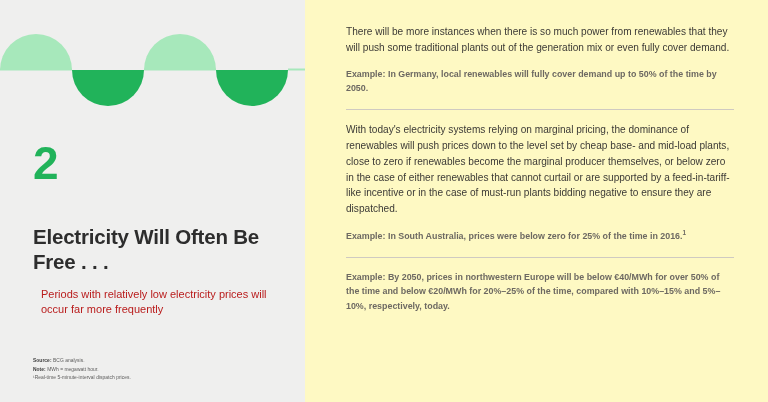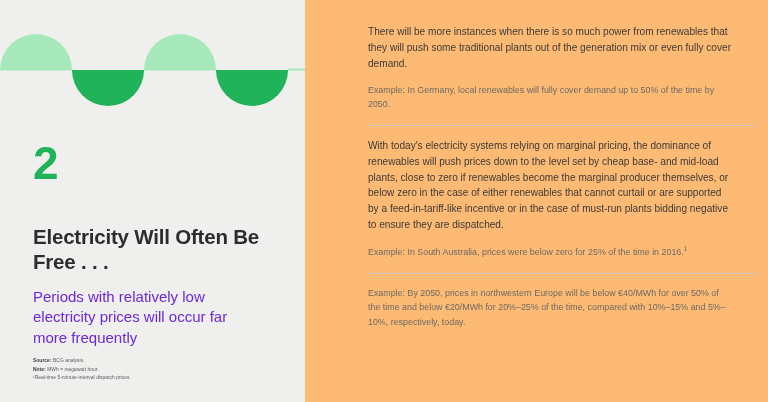--- a/index.html
+++ b/index.html
@@ -55,24 +55,24 @@
   }
   #section-title {
     font-size: 20.5px;
     font-weight: bold;
     line-height: 1.22;
     letter-spacing: -0.2px;
     color: #2d2d2d;
     margin: 8px 0 13px 0;
   }
   #section-subtitle {
-    font-size: 15px;
+    font-size: 11px;
     line-height: 1.37;
-    color: #6d28d9;
-    margin: 0;
+    color: #b91c1c;
+    margin: 8px;
     max-width: 232px;
   }
 
   #footnotes {
     position: absolute;
     left: 33px;
     bottom: 19px;
     width: 250px;
     font-size: 4.9px;
     line-height: 1.75;
@@ -80,43 +80,44 @@
     letter-spacing: 0.05px;
   }
   #footnotes .fn-label { font-weight: bold; color: #3a3a3a; }
   #footnotes div { white-space: nowrap; }
 
   
   #right-panel {
     position: relative;
     width: 463px;
     height: 402px;
-    background: #fdba74;
+    background: #fef9c3;
     flex: 0 0 463px;
     box-sizing: border-box;
-    padding: 24px 35px 20px 63px;
+    padding: 24px 35px 20px 41px;
   }
   .text-block { position: relative; }
   .block-divider {
     height: 1px;
     background: #cfcac1;
     margin: 13px 0 12px 0;
     width: 388px;
   }
   .lead {
     font-size: 10.1px;
     line-height: 1.58;
     color: #3c3a36;
     margin: 0;
   }
   .example {
     font-size: 8.9px;
     line-height: 1.62;
     color: #6d6962;
     margin: 11px 0 0 0;
+    font-weight: bold;
   }
   .example sup { font-size: 6.4px; }
 </style>
 </head>
 <body>
 
 <div id="page">
 
   <div id="left-panel">
 

